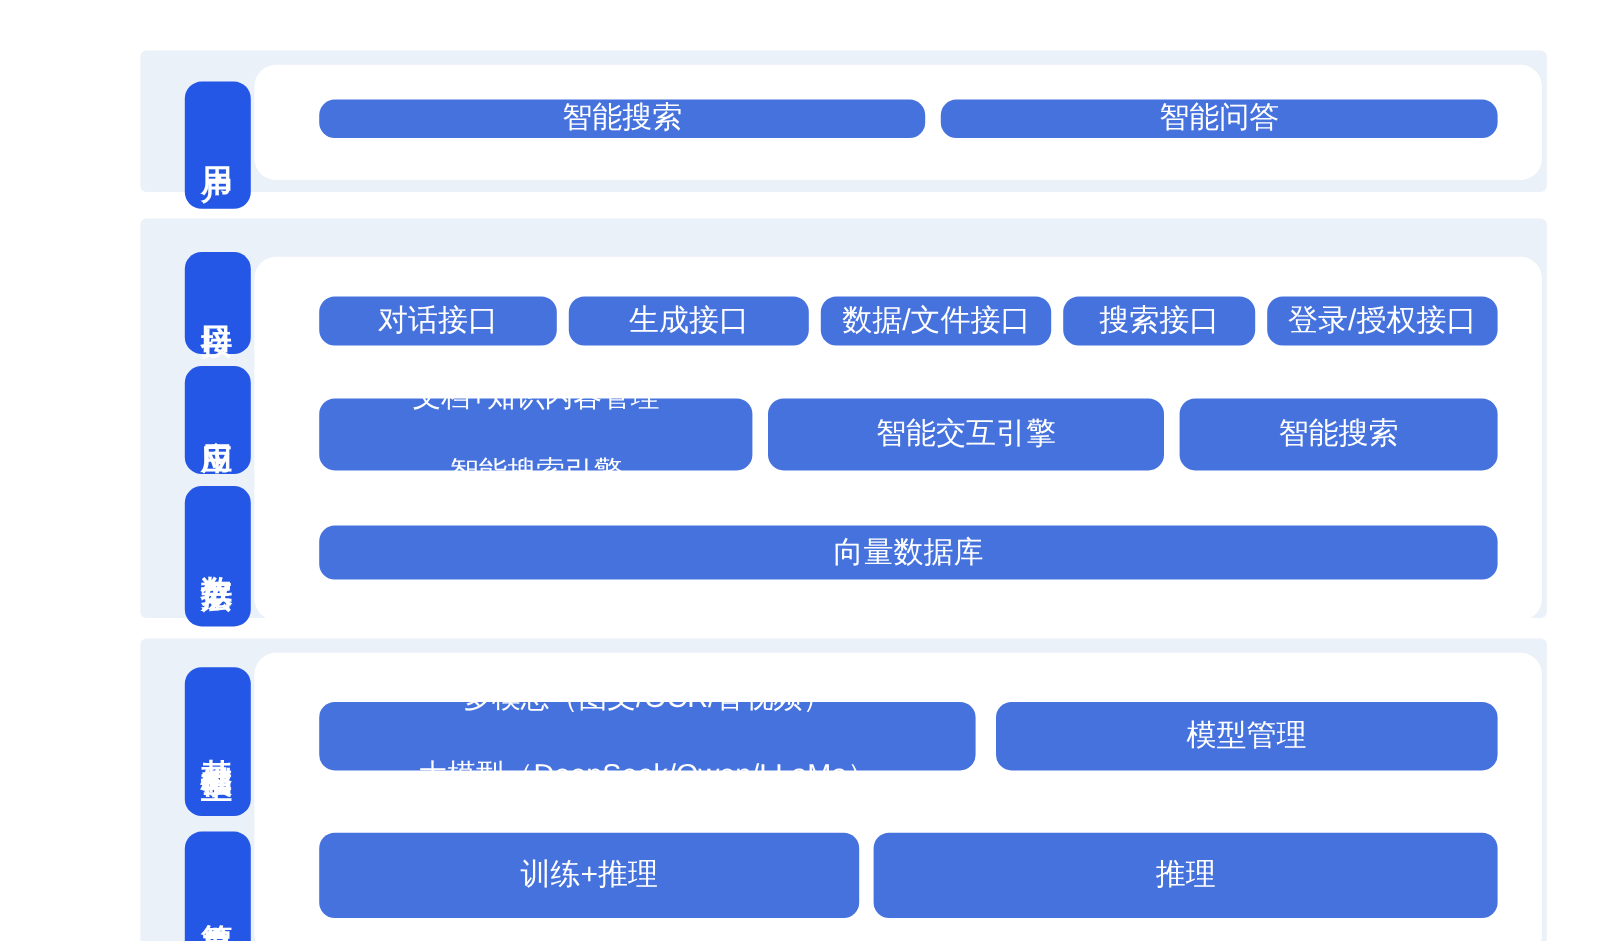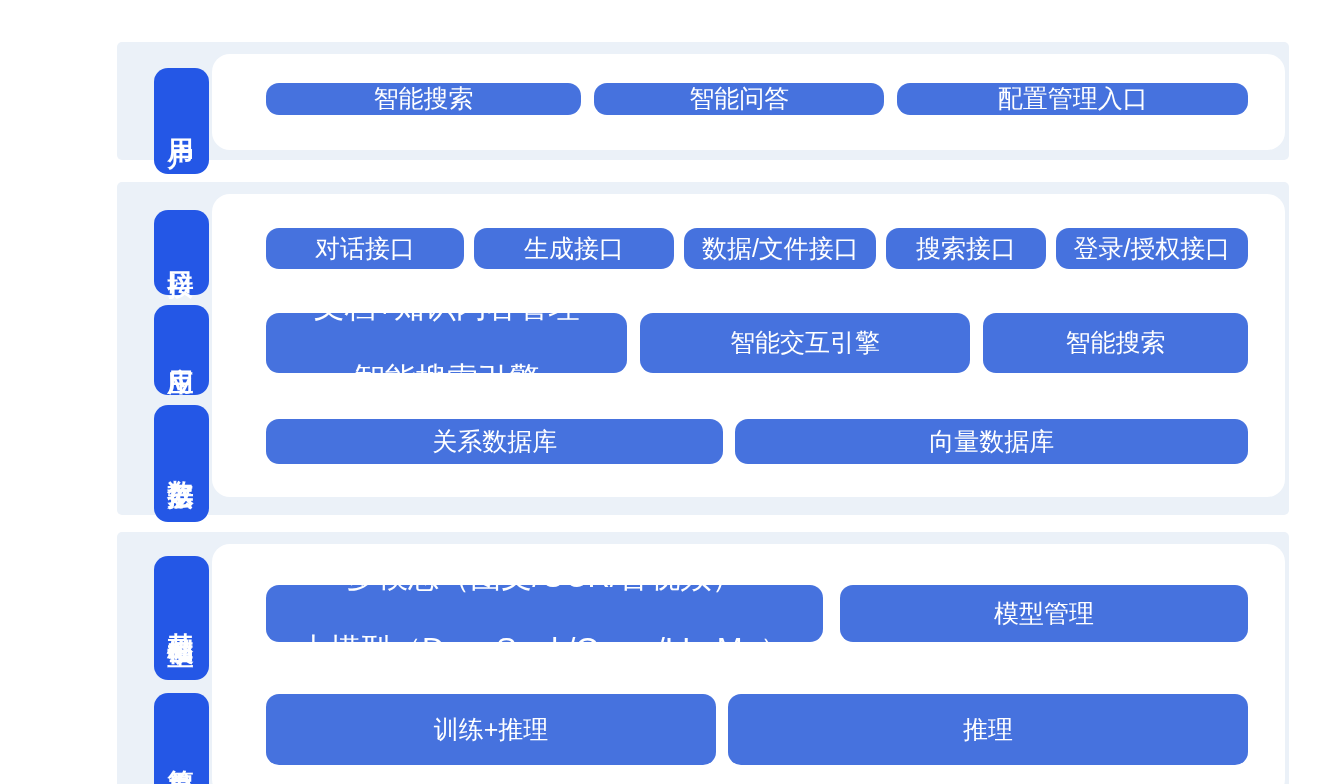--- a/index.html
+++ b/index.html
@@ -38,53 +38,52 @@
   [data-name="layer-label-data"]{height:117px;}
   [data-name="layer-label-foundation-model"]{height:124px;}
   [data-name="layer-label-compute"]{height:120px;}
 
   .panel{
     position:absolute;left:95px;width:1073px;background:var(--panel-bg);
     border-radius:18px;display:flex;flex-direction:column;
     padding-left:38px;padding-right:21px;
   }
   #band-user .panel{top:12px;height:96px;padding-top:13px;}
-  #band-mid  .panel{top:12px;height:303px;padding-top:17px;justify-content:center;}
+  #band-mid  .panel{top:32px;height:303px;padding-top:17px;}
   #band-base .panel{top:12px;height:253px;padding-top:25px;}
 
   .row{display:flex;}
   .row-user{height:63px;gap:13px;}
   .row-mid-1{height:73px;gap:10px;}
   .row-mid-2{height:92px;gap:13px;margin-top:12px;}
   .row-mid-3{height:77px;gap:12px;margin-top:14px;}
   .row-base-1{height:89px;gap:17px;}
   .row-base-2{height:108px;gap:12px;margin-top:20px;}
 
   .node{
     background:var(--button-bg);color:var(--text-color);border-radius:13px;
     display:flex;flex-direction:column;align-items:center;justify-content:center;
     font-size:25px;text-align:center;line-height:1.35;white-space:nowrap;
   }
-  .node.two-line{font-size:31px;line-height:1.3;}
+  .node.two-line{font-size:24px;line-height:1.3;}
   .bottom-rule{position:absolute;left:0;top:777px;width:1338px;height:3px;background:var(--bottom-rule);}
 </style>
 </head>
 <body>
 
 <div class="canvas" data-name="architecture-diagram">
 
   <div class="band" id="band-user" data-name="layer-band-user">
     <div class="chip-col" data-name="layer-chip-column">
       <div class="chip" data-name="layer-label-user">用户</div>
     </div>
     <div class="panel" data-name="user-panel">
       <div class="row row-user" data-name="node-row">
         <div class="node" style="flex:325 1 0" data-name="node-intelligent-search">智能搜索</div>
         <div class="node" style="flex:297 1 0" data-name="node-intelligent-qa">智能问答</div>
-        <div class="node" style="flex:366 1 0" data-name="node-config-management-entry">配置管理入口</div>
       </div>
     </div>
   </div>
 
   <div class="band" id="band-mid" data-name="layer-band-interface-app-data">
     <div class="chip-col" data-name="layer-chip-column">
       <div class="chip" data-name="layer-label-interface">接口</div>
       <div class="chip" data-name="layer-label-application">应用</div>
       <div class="chip" data-name="layer-label-data">数据层</div>
     </div>
@@ -98,21 +97,20 @@
       </div>
       <div class="row row-mid-2" data-name="application-row">
         <div class="node two-line" style="flex:298 1 0" data-name="node-doc-knowledge-search-engine">
           <span data-name="node-label-line1">文档+知识内容管理</span>
           <span data-name="node-label-line2">智能搜索引擎</span>
         </div>
         <div class="node" style="flex:269 1 0" data-name="node-intelligent-interaction-engine">智能交互引擎</div>
         <div class="node" style="flex:211 1 0" data-name="node-prompt-library">智能搜索</div>
       </div>
       <div class="row row-mid-3" data-name="data-layer-row">
-        <div class="node" style="flex:301 1 0" data-name="node-relational-database">关系数据库</div>
         <div class="node" style="flex:340 1 0" data-name="node-vector-database">向量数据库</div>
       </div>
     </div>
   </div>
 
   <div class="band" id="band-base" data-name="layer-band-model-compute">
     <div class="chip-col" data-name="layer-chip-column">
       <div class="chip" data-name="layer-label-foundation-model">基础模型</div>
       <div class="chip" data-name="layer-label-compute">算力层</div>
     </div>

